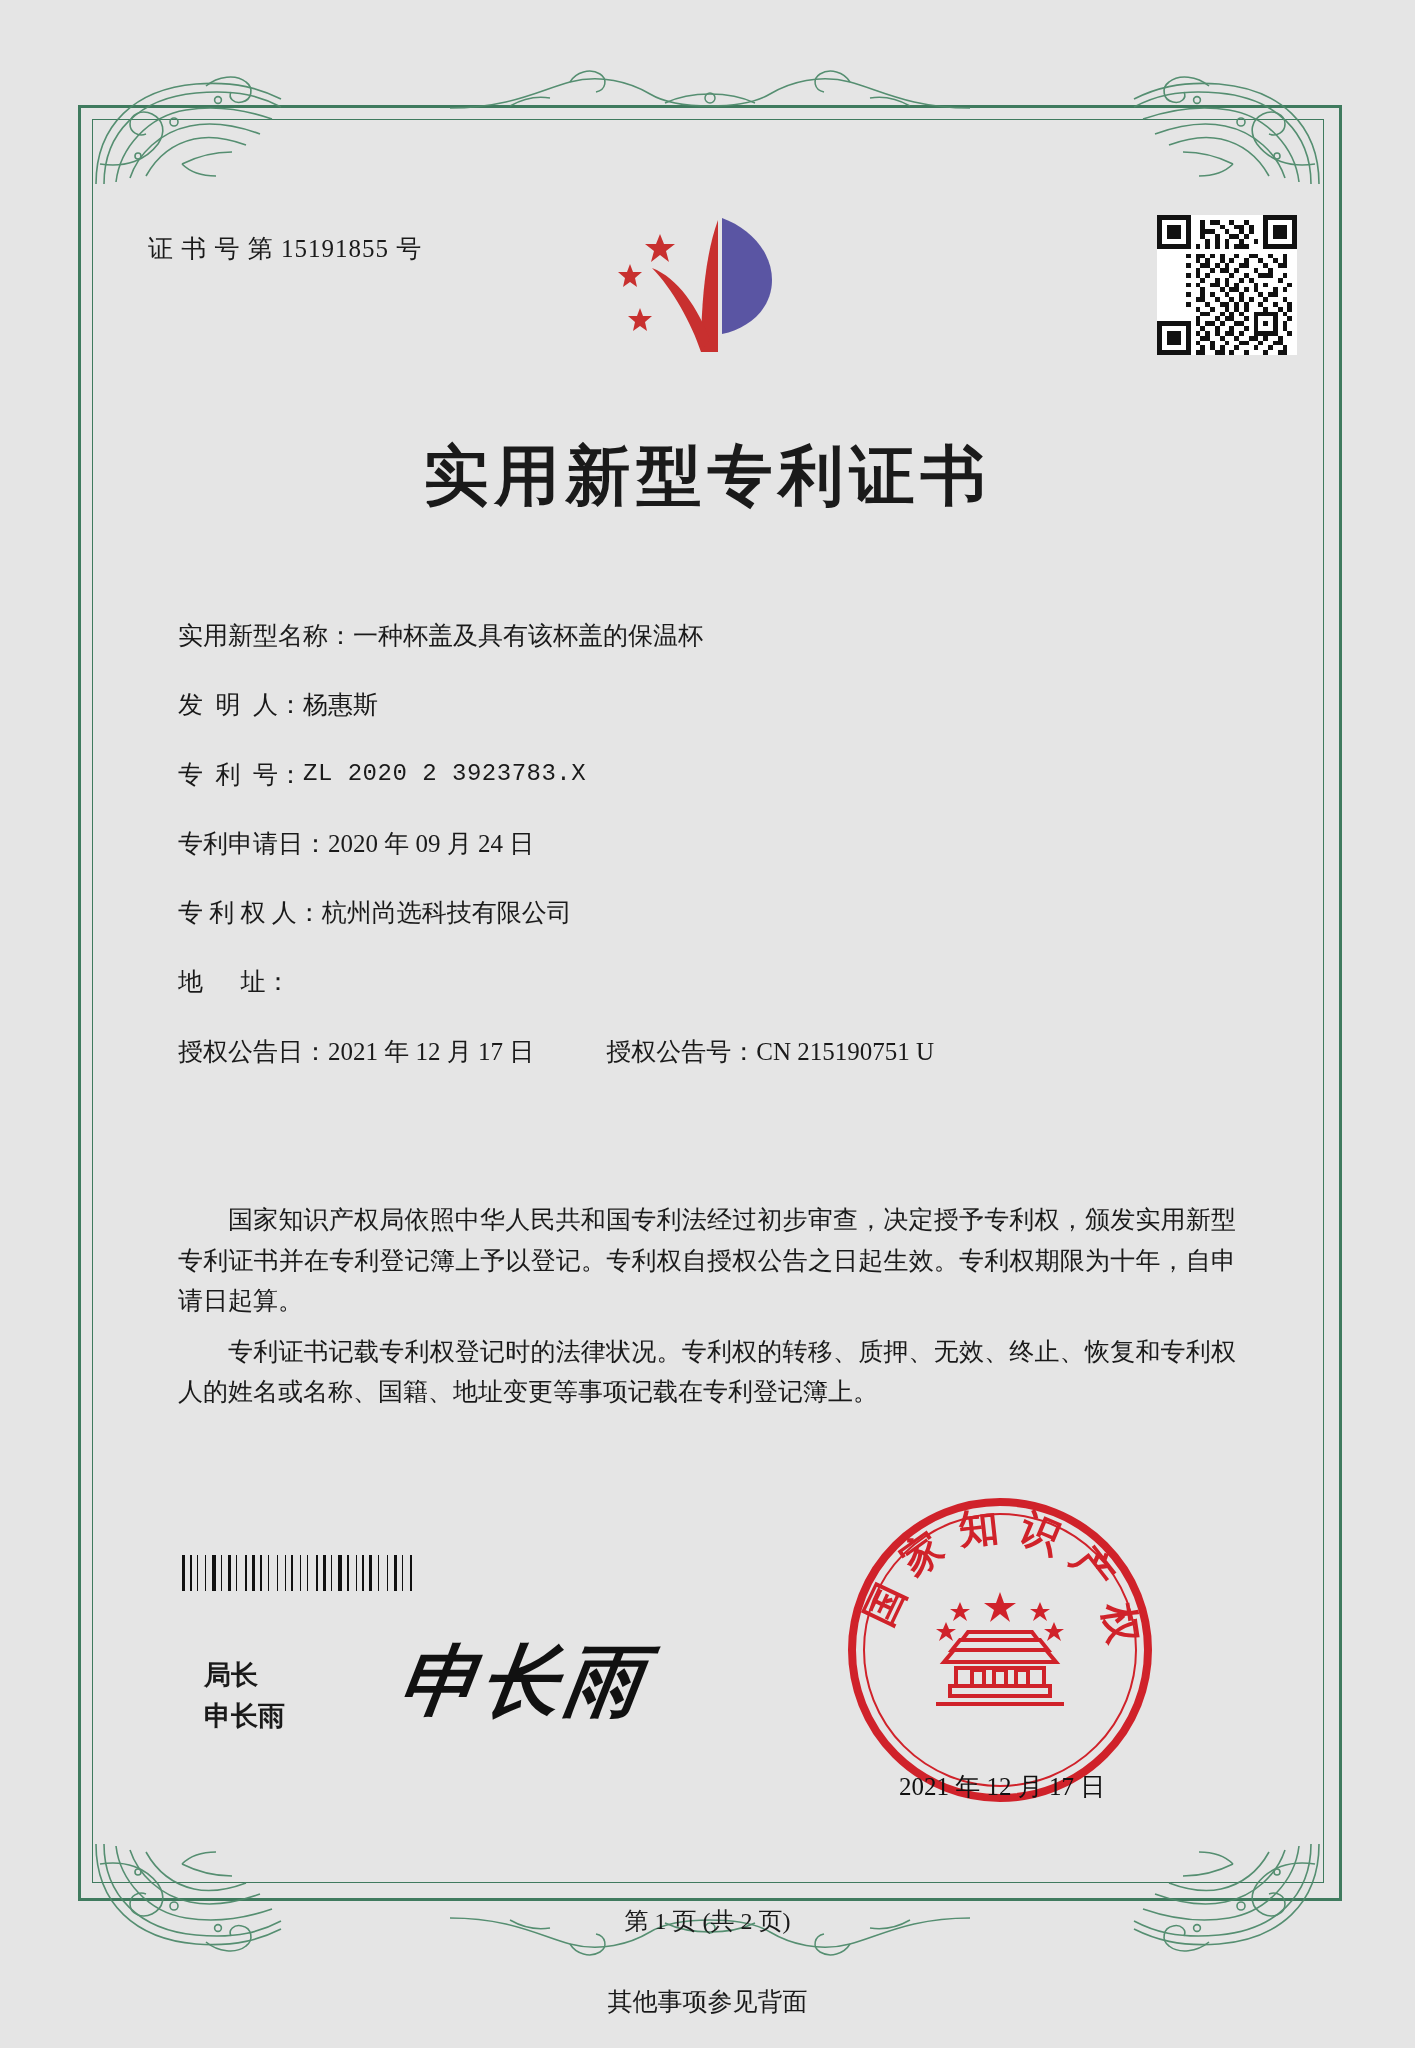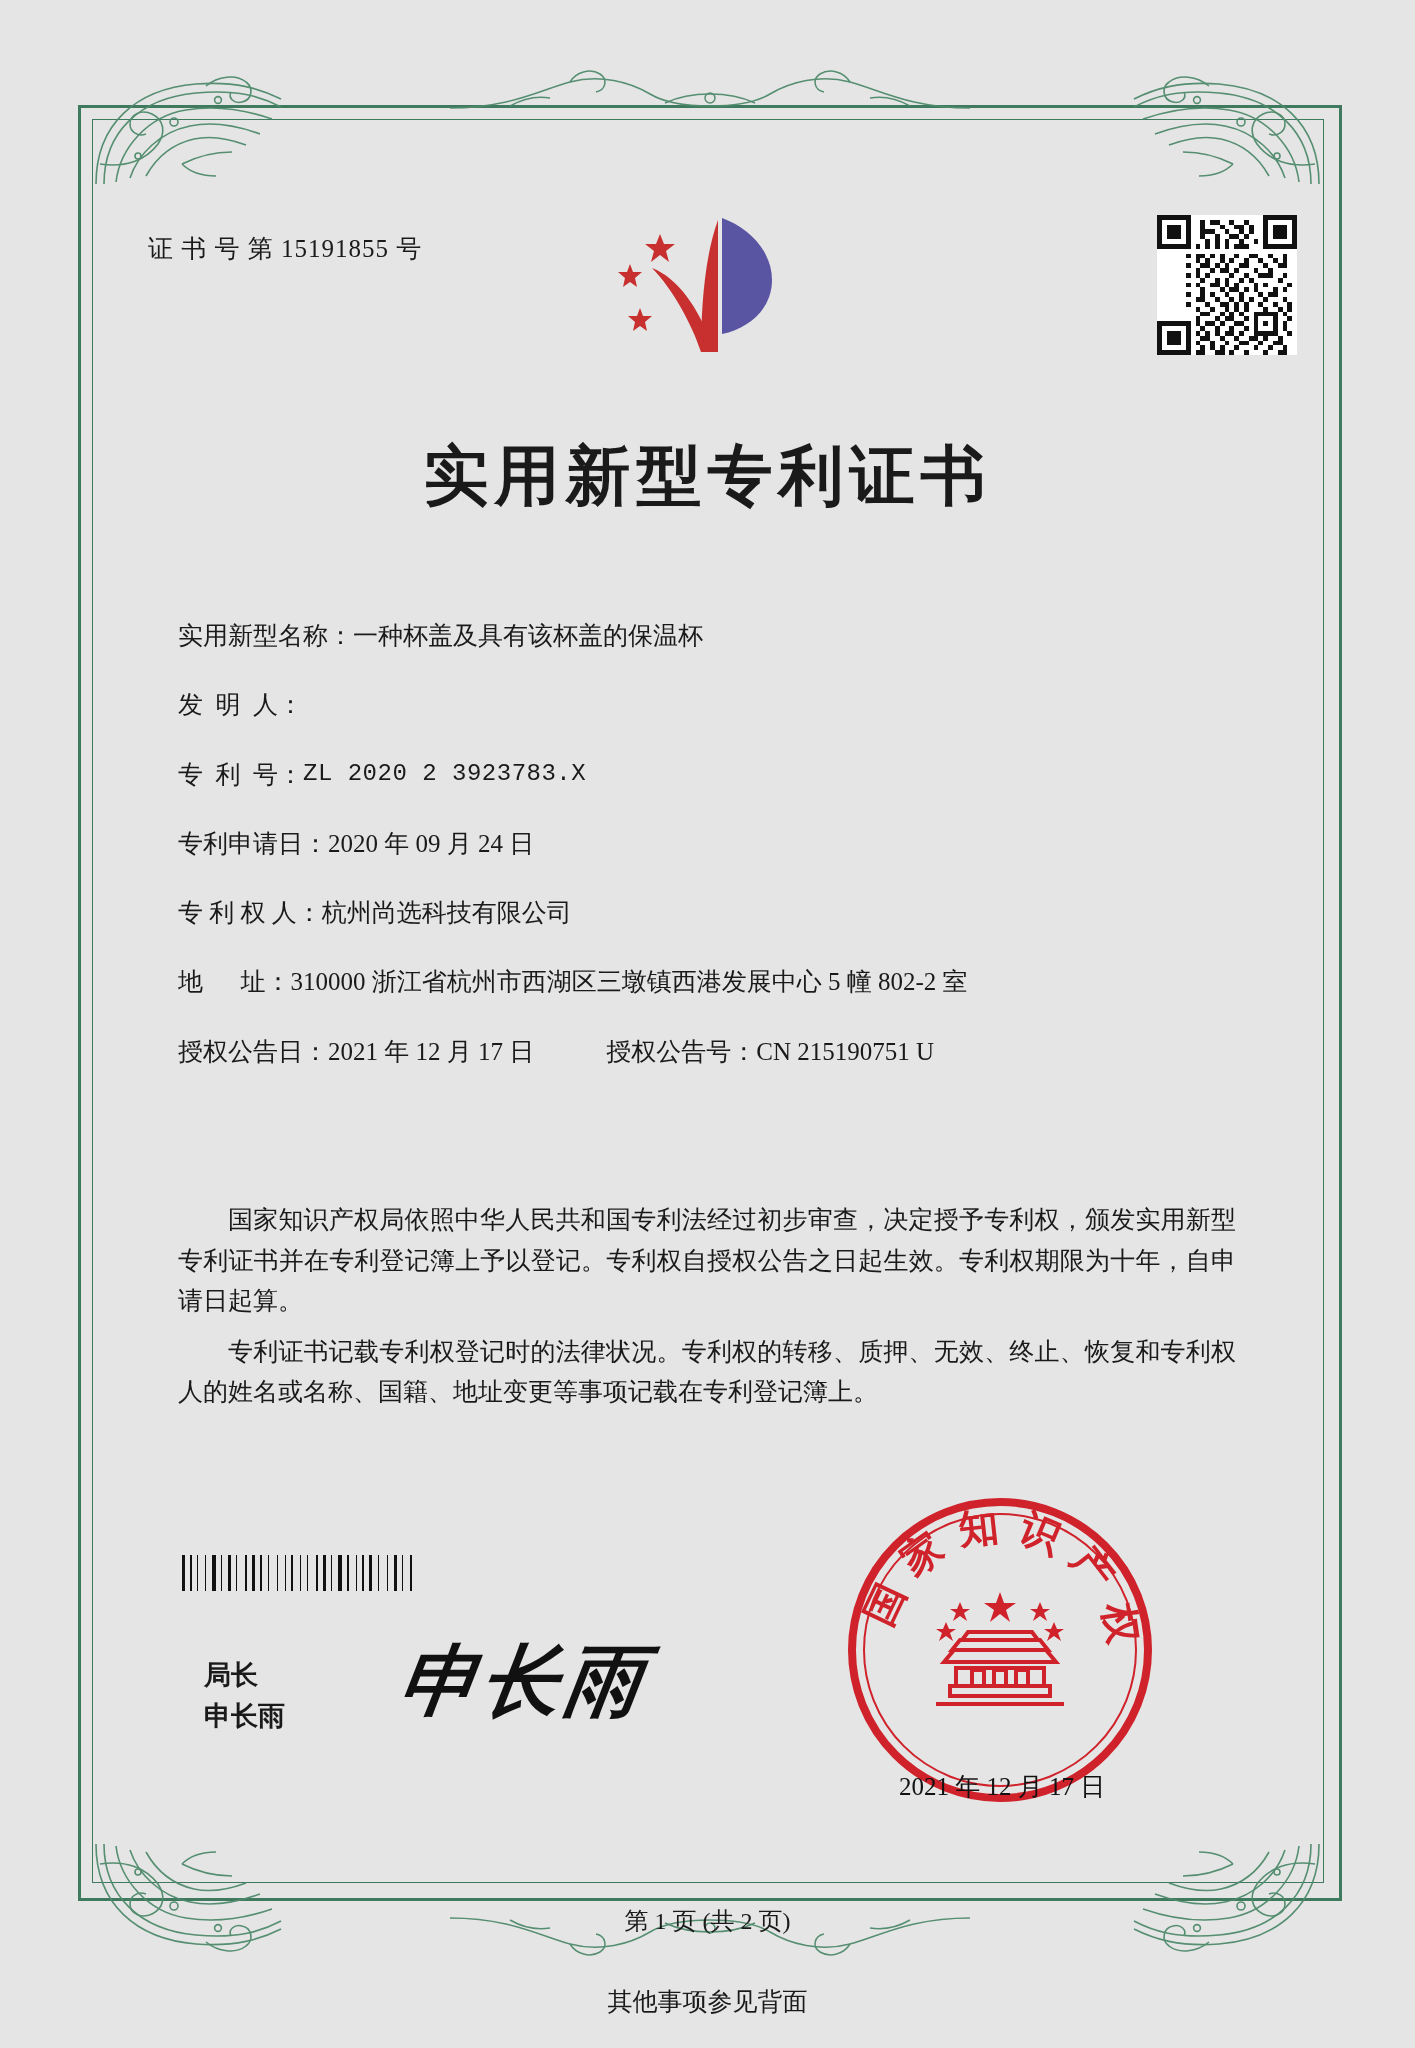--- a/index.html
+++ b/index.html
@@ -520,40 +520,40 @@
 
   <div class="fields">
 
     <div class="field-row">
       <span class="field-label">实用新型名称：</span>
       <span class="field-value">一种杯盖及具有该杯盖的保温杯</span>
     </div>
 
     <div class="field-row">
       <span class="field-label">发  明  人：</span>
+      <span class="field-value">杨惠斯</span>
     </div>
 
     <div class="field-row">
       <span class="field-label">专  利  号：</span>
       <span class="field-value mono">ZL 2020 2 3923783.X</span>
     </div>
 
     <div class="field-row">
       <span class="field-label">专利申请日：</span>
       <span class="field-value">2020 年 09 月 24 日</span>
     </div>
 
     <div class="field-row">
       <span class="field-label">专 利 权 人：</span>
       <span class="field-value">杭州尚选科技有限公司</span>
     </div>
 
     <div class="field-row">
       <span class="field-label">地      址：</span>
-      <span class="field-value">310000 浙江省杭州市西湖区三墩镇西港发展中心 5 幢 802-2 室</span>
     </div>
 
     <div class="field-row two-col">
       <span class="field-label">授权公告日：</span>
       <span>2021 年 12 月 17 日</span>
       <span class="col2">
         <span>授权公告号：</span>
         <span>CN 215190751 U</span>
       </span>
     </div>

